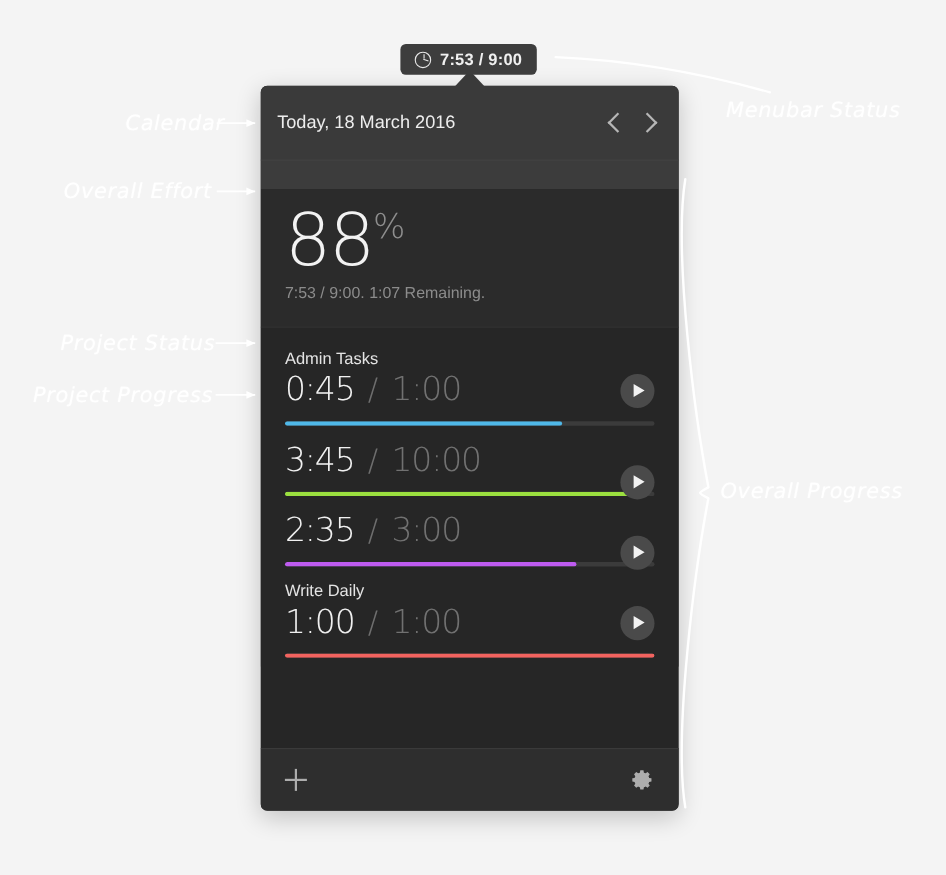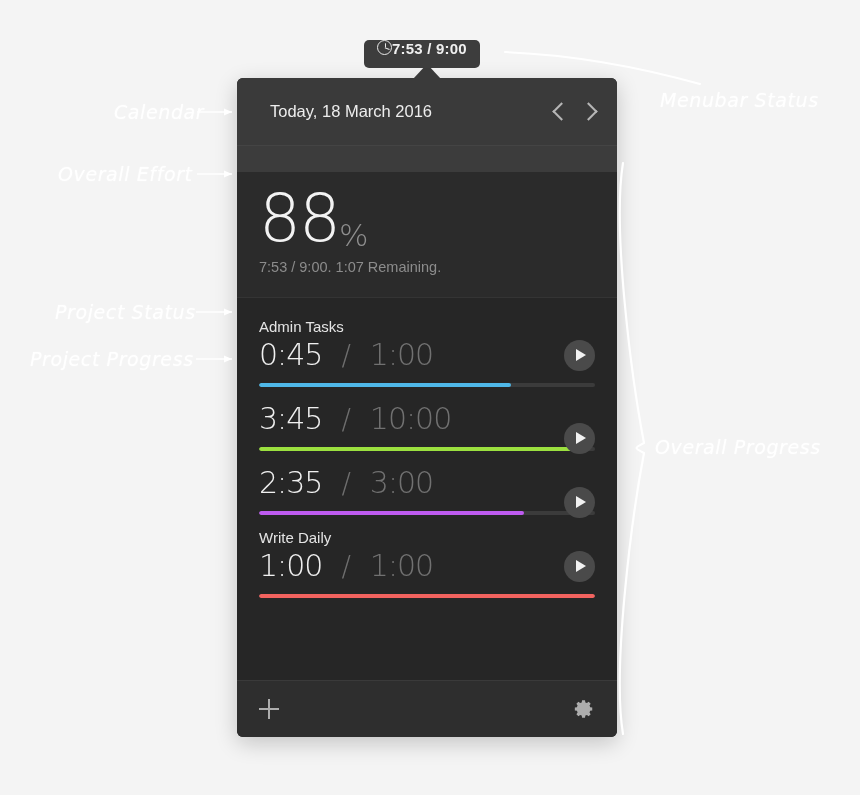--- a/index.html
+++ b/index.html
@@ -15,22 +15,22 @@
 
   
   #menubar-badge {
     position: absolute;
     left: 364px;
     top: 40px;
     height: 28px;
     background: #3d3d3d;
     border-radius: 5px;
     display: flex;
-    align-items: flex-start;
-    gap: 0;
+    align-items: center;
+    gap: 8px;
     padding: 0 13px;
     z-index: 20;
   }
   #menubar-badge .clock {
     width: 15px; height: 15px;
     border: 1.6px solid #e8e8e8;
     border-radius: 50%;
     position: relative;
     flex: none;
   }
@@ -75,42 +75,42 @@
     border-bottom: 15px solid #3a3a3a;
     z-index: 11;
   }
 
   .panel-header {
     height: 67px;
     background: #3a3a3a;
     display: flex;
     align-items: center;
     justify-content: space-between;
-    padding: 0 22px 0 33px;
+    padding: 0 22px 0 15px;
   }
   .header-date { color: #ededed; font-size: 16.5px; }
   .header-nav { display: flex; gap: 14px; align-items: center; }
   .chev {
     width: 13px; height: 13px;
     border-top: 2.2px solid #b6b6b6;
     border-right: 2.2px solid #b6b6b6;
     cursor: pointer;
   }
   .chev.prev { transform: rotate(-135deg); }
   .chev.next { transform: rotate(45deg); }
 
   .header-strip { height: 27px; background: #3c3c3c; border-top: 1px solid #444; }
 
   .effort {
     background: #2b2b2b;
     padding: 16px 22px 22px 22px;
     border-bottom: 1px solid #343434;
   }
   .effort-pct {
-    display: flex; align-items: flex-end;
+    display: flex; align-items: flex-start;
     line-height: 1;
   }
   .effort-num {
     color: #f2f2f2;
     font-size: 66px;
     font-weight: 300;
     font-family: "DejaVu Sans", sans-serif;
     letter-spacing: -2px;
     line-height: .95;
   }
@@ -127,21 +127,21 @@
     margin-top: 8px;
   }
 
   .tasks { background: #262626; padding: 6px 0 8px 0; }
   .task {
     padding: 14px 22px 0 22px;
     position: relative;
   }
   .task-name { color: #e4e4e4; font-size: 15px; margin-bottom: 2px; }
   .task-times {
-    display: flex; align-items: baseline; gap: 19px;
+    display: flex; align-items: baseline; gap: 12px;
     font-family: "DejaVu Sans", sans-serif;
     font-weight: 300;
   }
   .task-elapsed { color: #f0f0f0; font-size: 30px; letter-spacing: -1px; }
   .task-slash   { color: #6e6e6e; font-size: 28px; }
   .task-total   { color: #717171; font-size: 30px; letter-spacing: -1px; }
   .play-btn {
     position: absolute;
     right: 22px; top: 36px;
     width: 31px; height: 31px;

